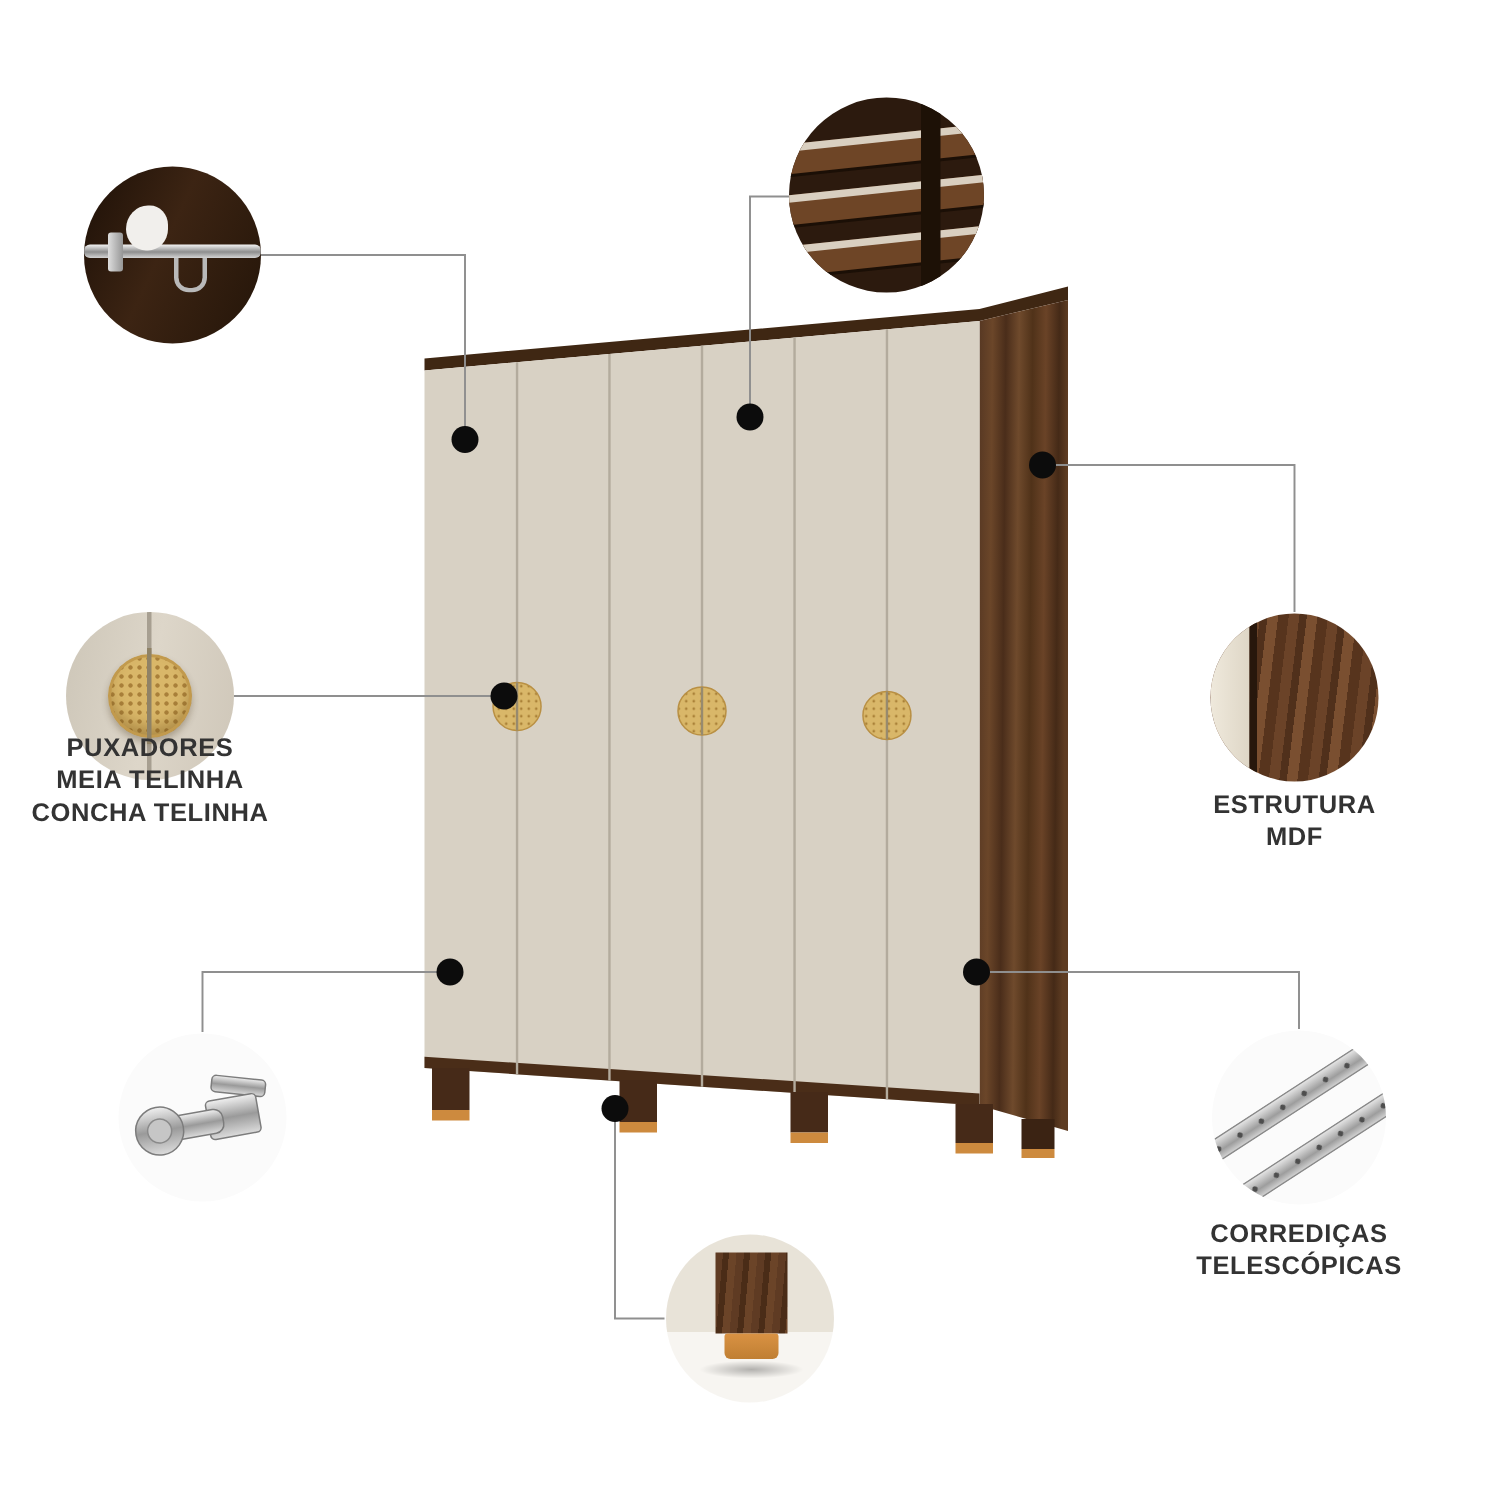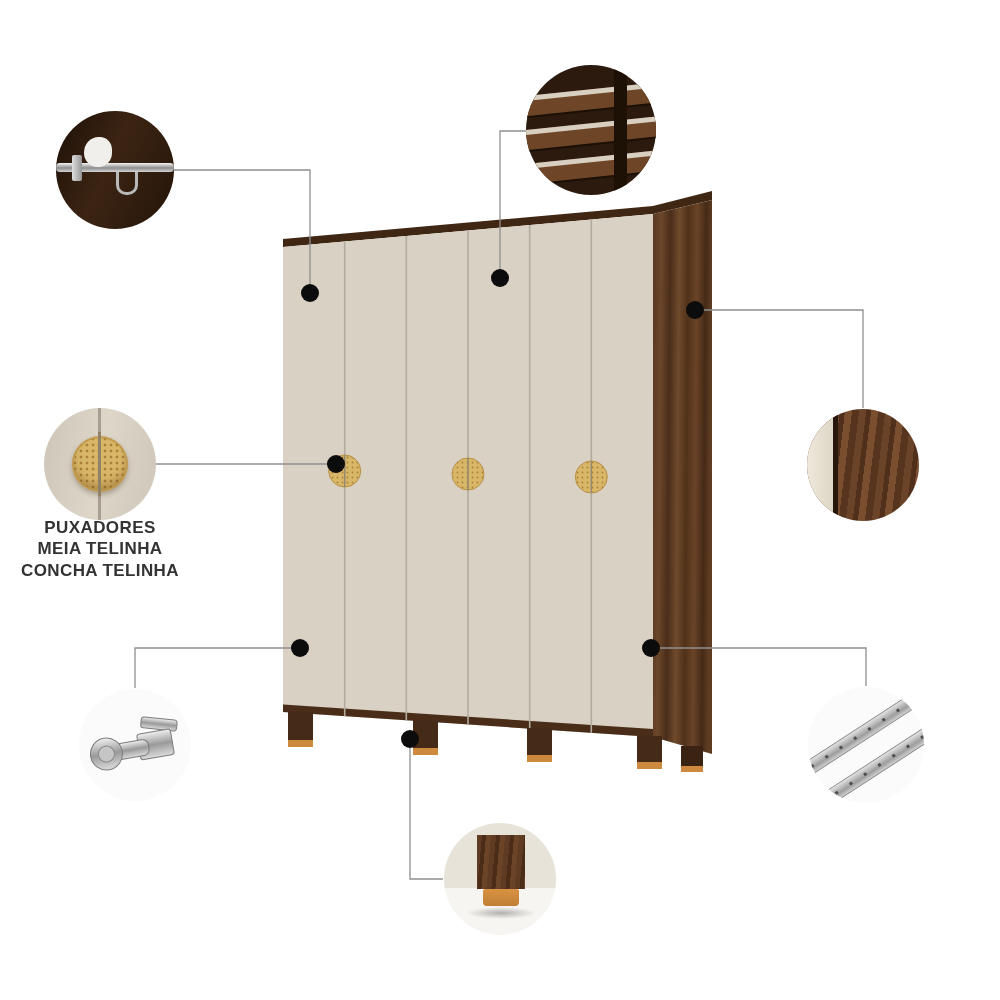--- a/index.html
+++ b/index.html
@@ -6,21 +6,21 @@
   .stage{position:relative;width:1000px;height:1000px;background:#ffffff;overflow:hidden;
          font-family:"Liberation Sans",sans-serif;}
   .scene{position:absolute;left:0;top:0;width:1000px;height:1000px;}
 
   
   .label{position:absolute;text-align:center;color:#333333;font-size:17px;font-weight:700;
          letter-spacing:.4px;line-height:1.25;}
   .label span{display:block;}
   #lb-cab{left:30px;top:68px;width:180px;}
   #lb-pra{left:512px;top:28px;width:180px;}
-  #lb-pux{left:8px;top:517px;width:184px;}
+  #lb-pux{left:8px;top:488px;width:184px;}
   #lb-est{left:773px;top:526px;width:180px;}
   #lb-dob{left:45px;top:812px;width:180px;}
   #lb-cor{left:776px;top:812px;width:180px;}
   #lb-pes{left:440px;top:922px;width:120px;}
 
   
   .inset{position:absolute;border-radius:50%;overflow:hidden;}
   .inset > div{position:absolute;}
   .inset svg{position:absolute;left:0;top:0;}
 
@@ -220,14 +220,22 @@
     <div class="pes-shadow"></div>
     <div class="pes-wood"></div>
     <div class="pes-pvc"></div>
   </div>
 
   <div class="label" id="lb-pux">
     <span>PUXADORES</span>
       <span>MEIA TELINHA</span>
       <span>CONCHA TELINHA</span>
   </div>
+  <div class="label" id="lb-est">
+    <span>ESTRUTURA</span>
+      <span>MDF</span>
+  </div>
+  <div class="label" id="lb-cor">
+    <span>CORREDIÇAS</span>
+      <span>TELESCÓPICAS</span>
+  </div>
 
 </div>
 
 </body></html>

